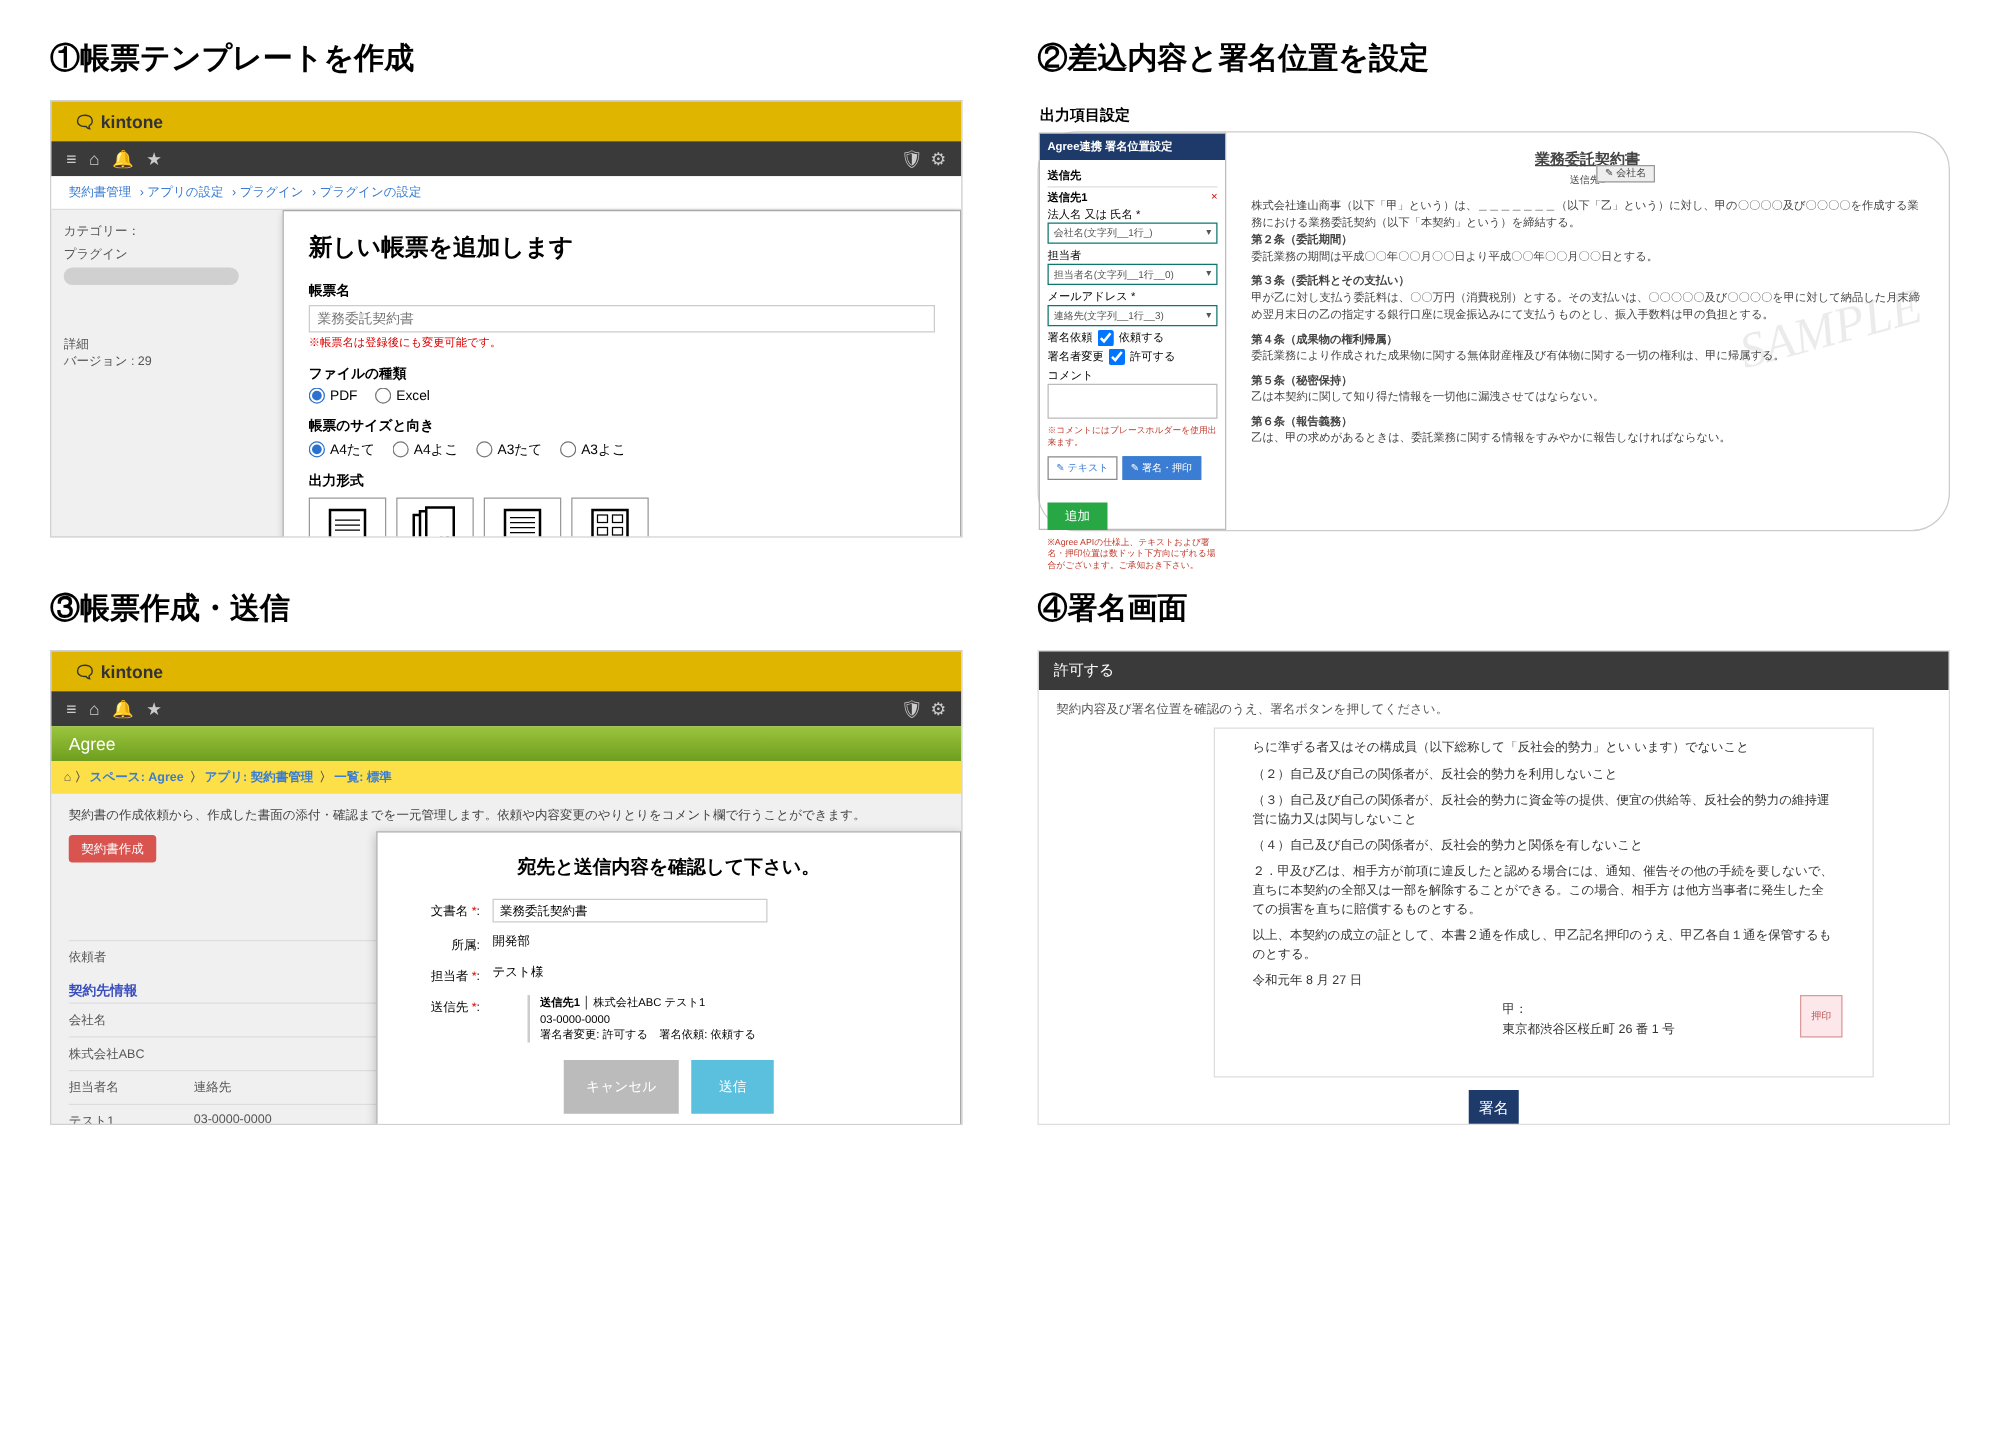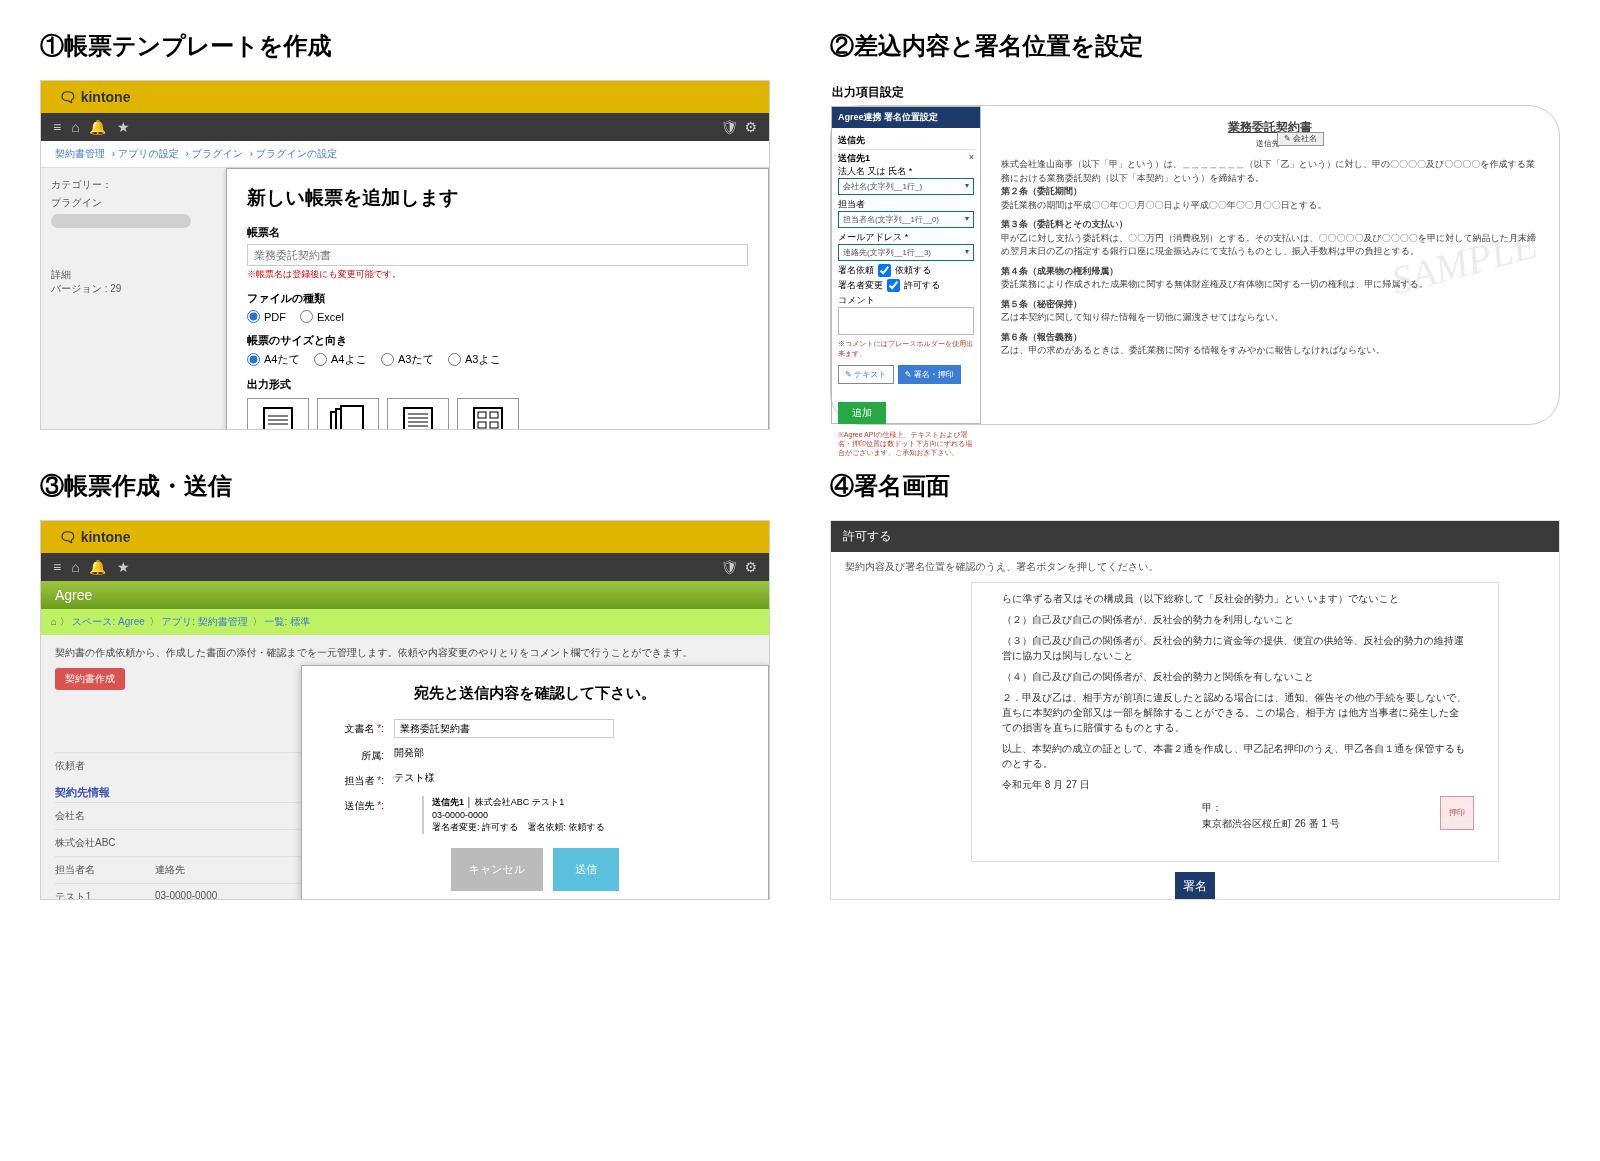--- a/index.html
+++ b/index.html
@@ -55,21 +55,21 @@
   .p2-doc .doc-t { text-align: center; font-weight: 700; font-size: 12px; margin-bottom: 2px; text-decoration: underline;}
   .p2-doc .doc-sub { text-align: center; font-size: 8px; margin-bottom: 8px;}
   .p2-doc .art { margin-bottom: 6px; }
   .p2-doc .art strong { display: block; }
   .sample-wm { position: absolute; right: 20px; top: 40%; font-size: 40px; color: rgba(0,0,0,.08); transform: rotate(-15deg); font-style: italic; font-family: serif;}
   .sig-tag { display: inline-block; background: #eee; border: 1px solid #999; padding: 0 6px; font-size: 8px; margin-left:6px;}
 
   
   .p3 { border: 1px solid #d0d0d0; background: #f0f0f0; font-size: 11px; height: 380px; overflow: hidden; position: relative;}
   .agree-bar { background: linear-gradient(#9bc53d, #6e9d1f); color: #fff; padding: 6px 14px; font-size: 14px; }
-  .p3-bc { background: #bef264; padding: 6px 10px; font-size: 10px; color: #555;}
+  .p3-bc { background: #fde047; padding: 6px 10px; font-size: 10px; color: #555; font-weight: bold;}
   .p3-bc a { color: #3b7dd3; text-decoration: none; margin: 0 2px;}
   .p3-body { padding: 10px 14px; height: 280px; position: relative;}
   .p3-desc { font-size: 10px; color: #444; line-height: 1.5; margin-bottom: 8px;}
   .red-btn { background: #d9534f; color: #fff; border: none; padding: 4px 10px; font-size: 10px; border-radius: 3px; margin-bottom: 12px; display:inline-block;}
   .p3-grid { margin-top: 50px; }
   .p3-grid .row { display: flex; border-top: 1px solid #ddd; padding: 6px 0; font-size: 10px; }
   .p3-grid .row .k { width: 100px; color: #555; }
   .p3-grid .sec { color: #3b4fbf; font-weight: 700; font-size: 11px; padding: 6px 0 2px; }
   .p3-modal { position: absolute; left: 260px; top: 30px; right: 0; background: #fff; border: 1px solid #aaa; padding: 18px 22px; box-shadow: 0 2px 8px rgba(0,0,0,.25); }
   .p3-modal h3 { text-align: center; font-size: 15px; font-weight: 700; margin-bottom: 16px; }

